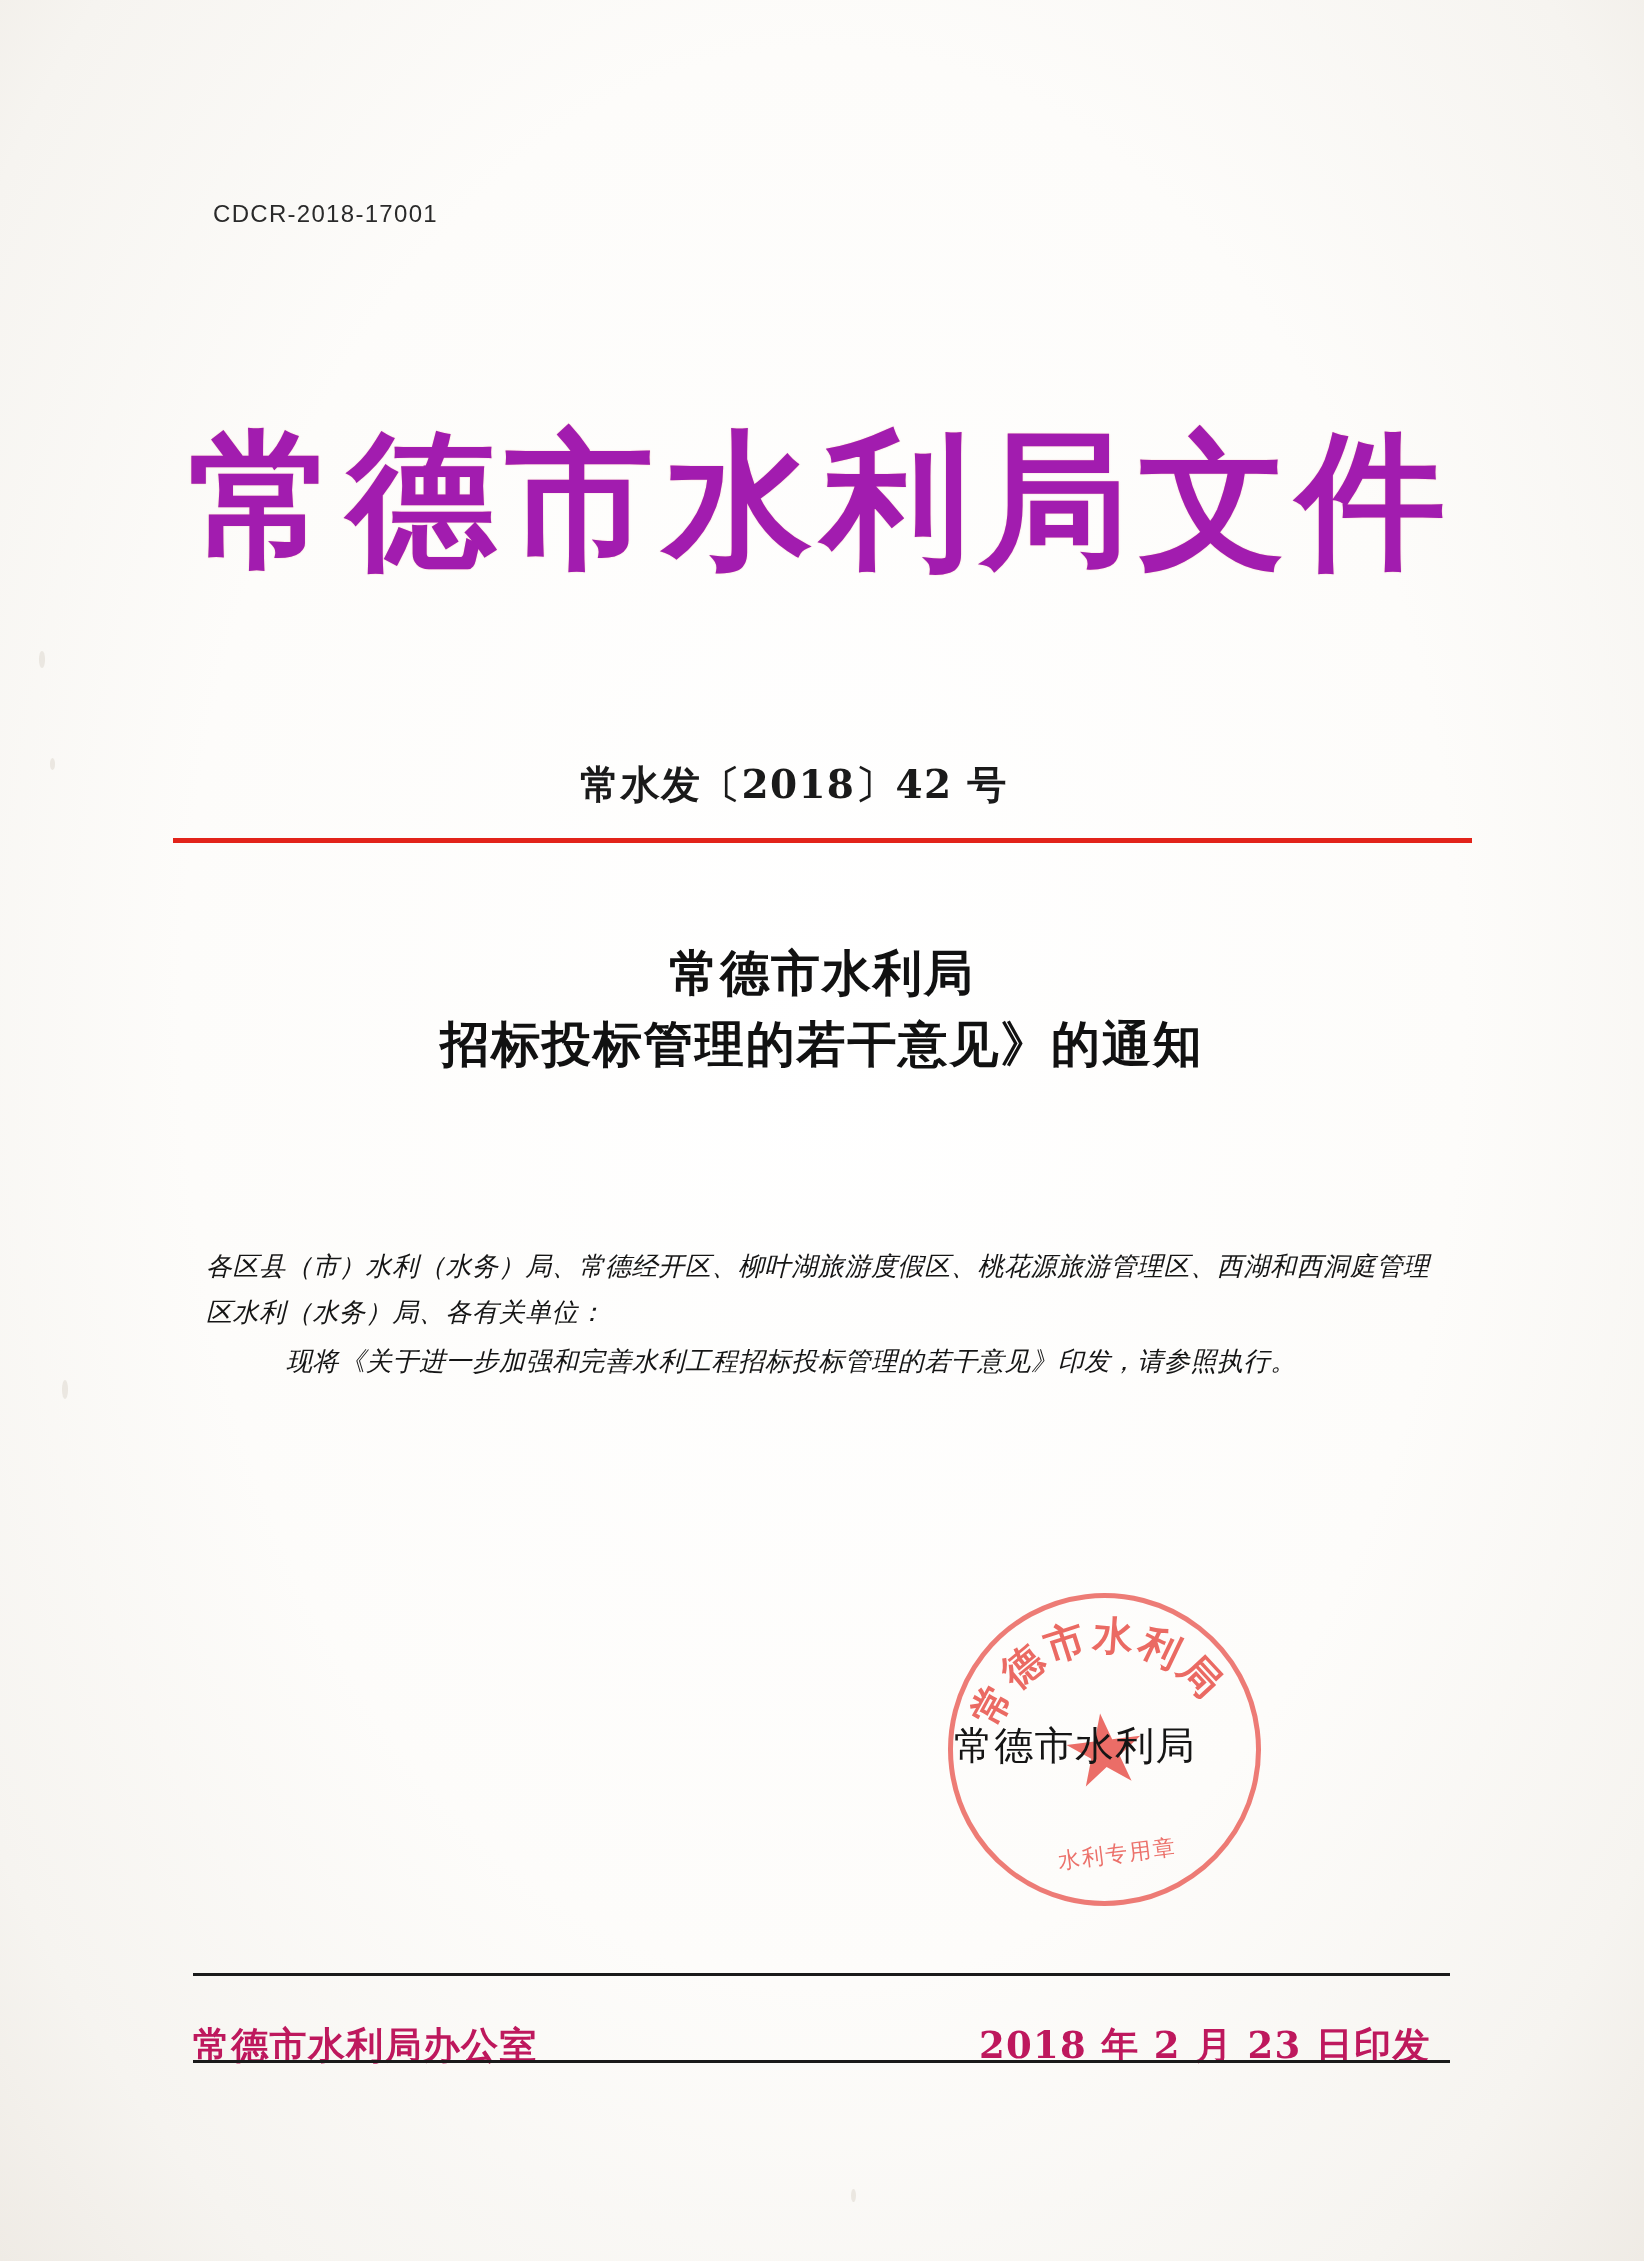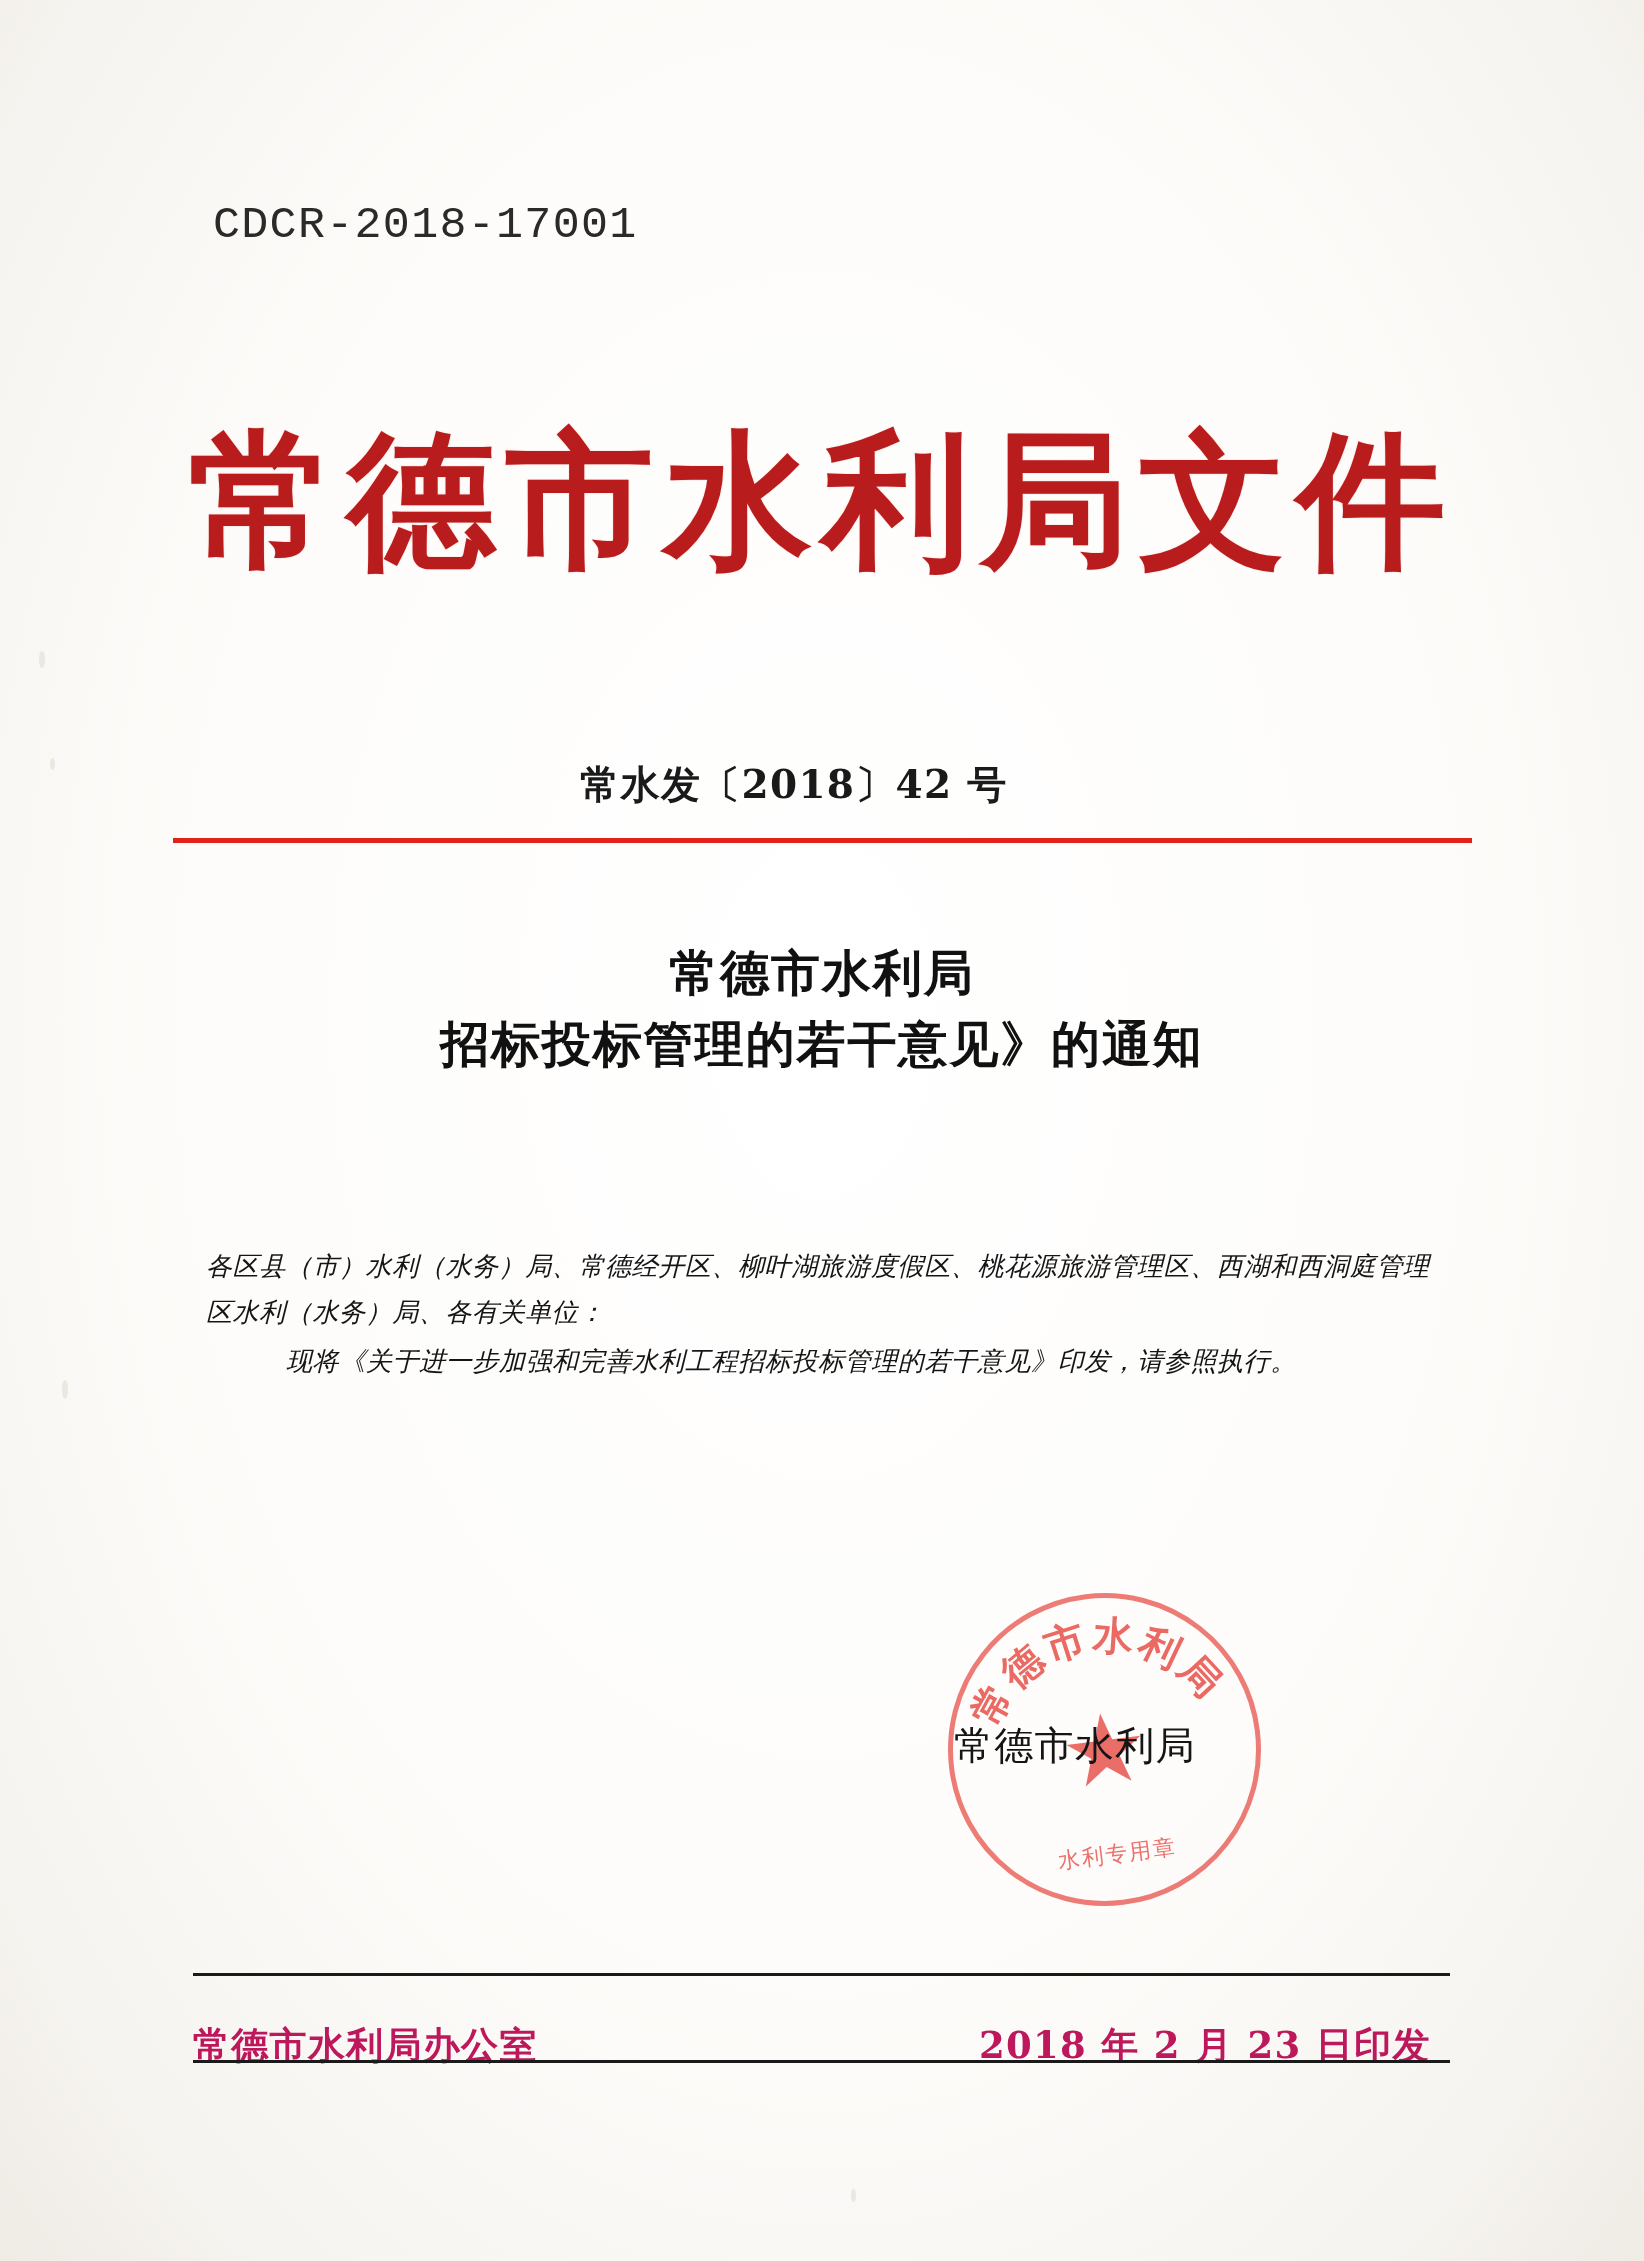--- a/index.html
+++ b/index.html
@@ -35,34 +35,34 @@
     left: 0; top: 0;
     width: 1644px;
     height: 2261px;
   }
 
   
   .doc-code {
     position: absolute;
     left: 213px;
     top: 200px;
-    font-family: Liberation Mono, monospace;
-    font-size: 45px;
+    font-family: Liberation Sans, sans-serif;
+    font-size: 24px;
     letter-spacing: 1.3px;
     color: #2a2a2a;
   }
 
   
   .masthead {
     position: absolute;
     left: 0;
     top: 426px;
     width: 1644px;
     text-align: center;
-    color: #b91c1c;
+    color: #a21caf;
     font-family: "DejaVu Serif", "Liberation Serif", serif;
     font-weight: bold;
     font-size: 148px;
     letter-spacing: 10.3px;
     line-height: 1;
     text-shadow: 0 0 1.3px rgba(226,35,26,0.35);
   }
 
   
   .issue-no {

